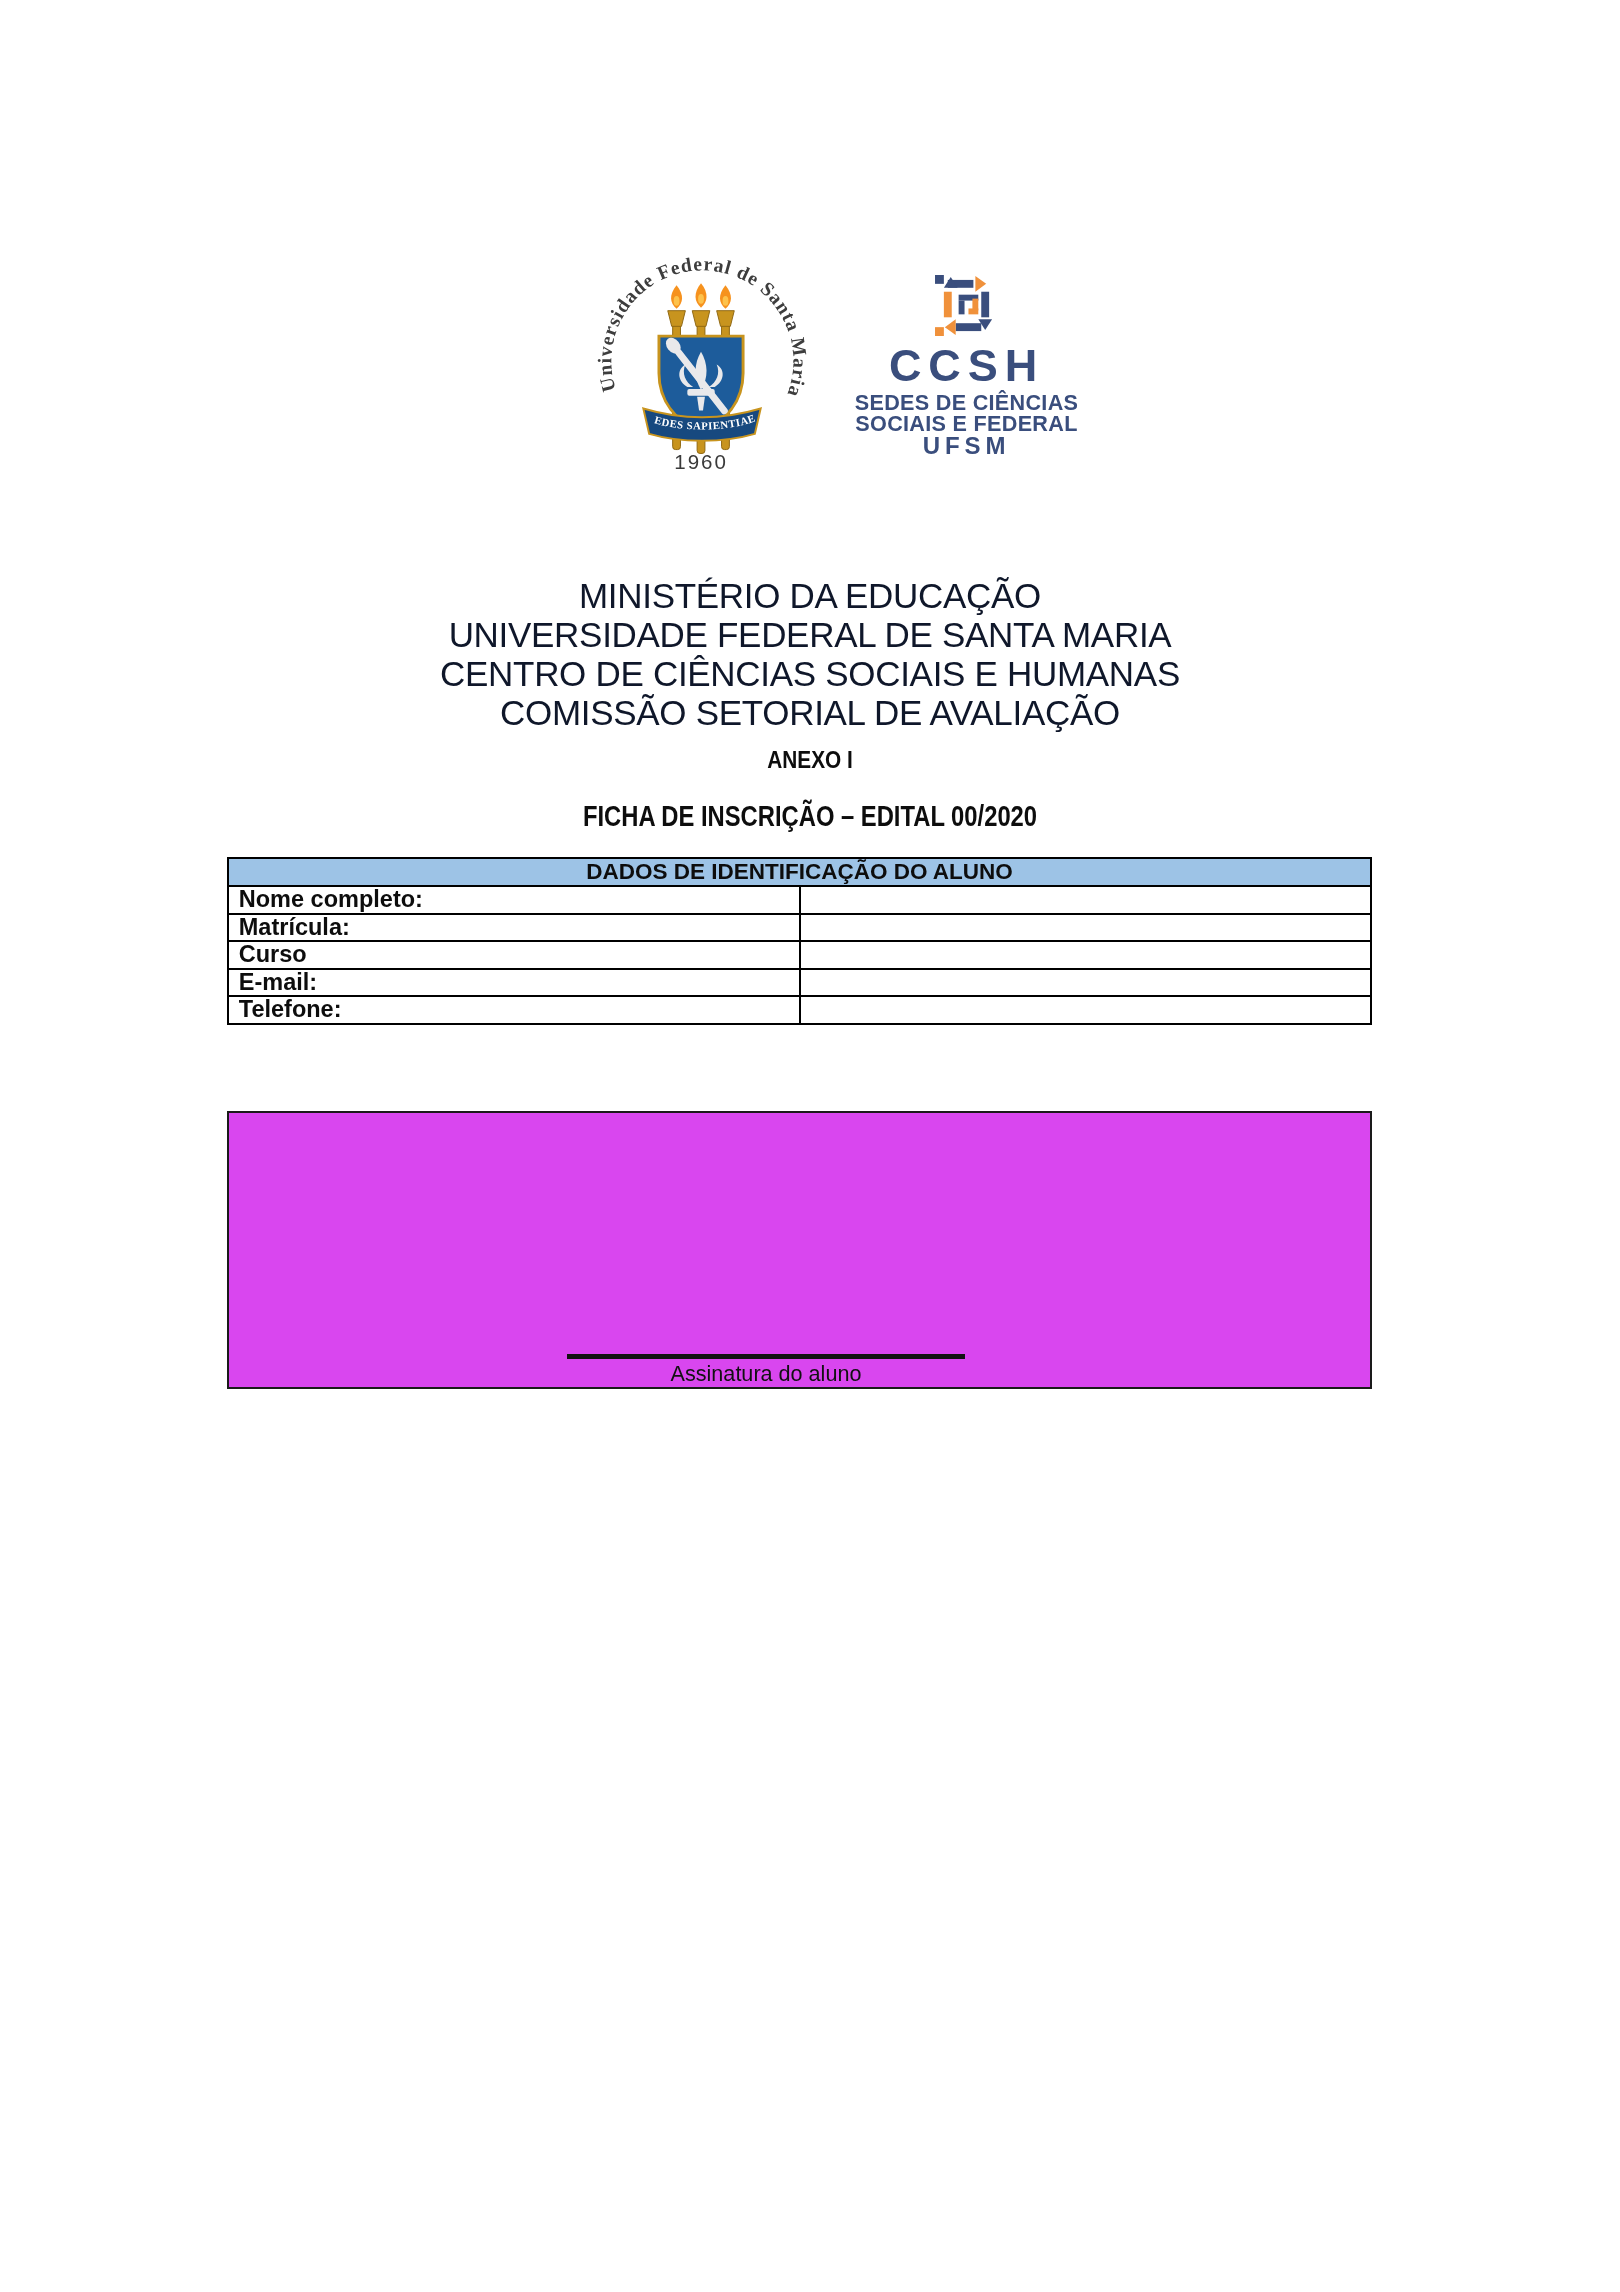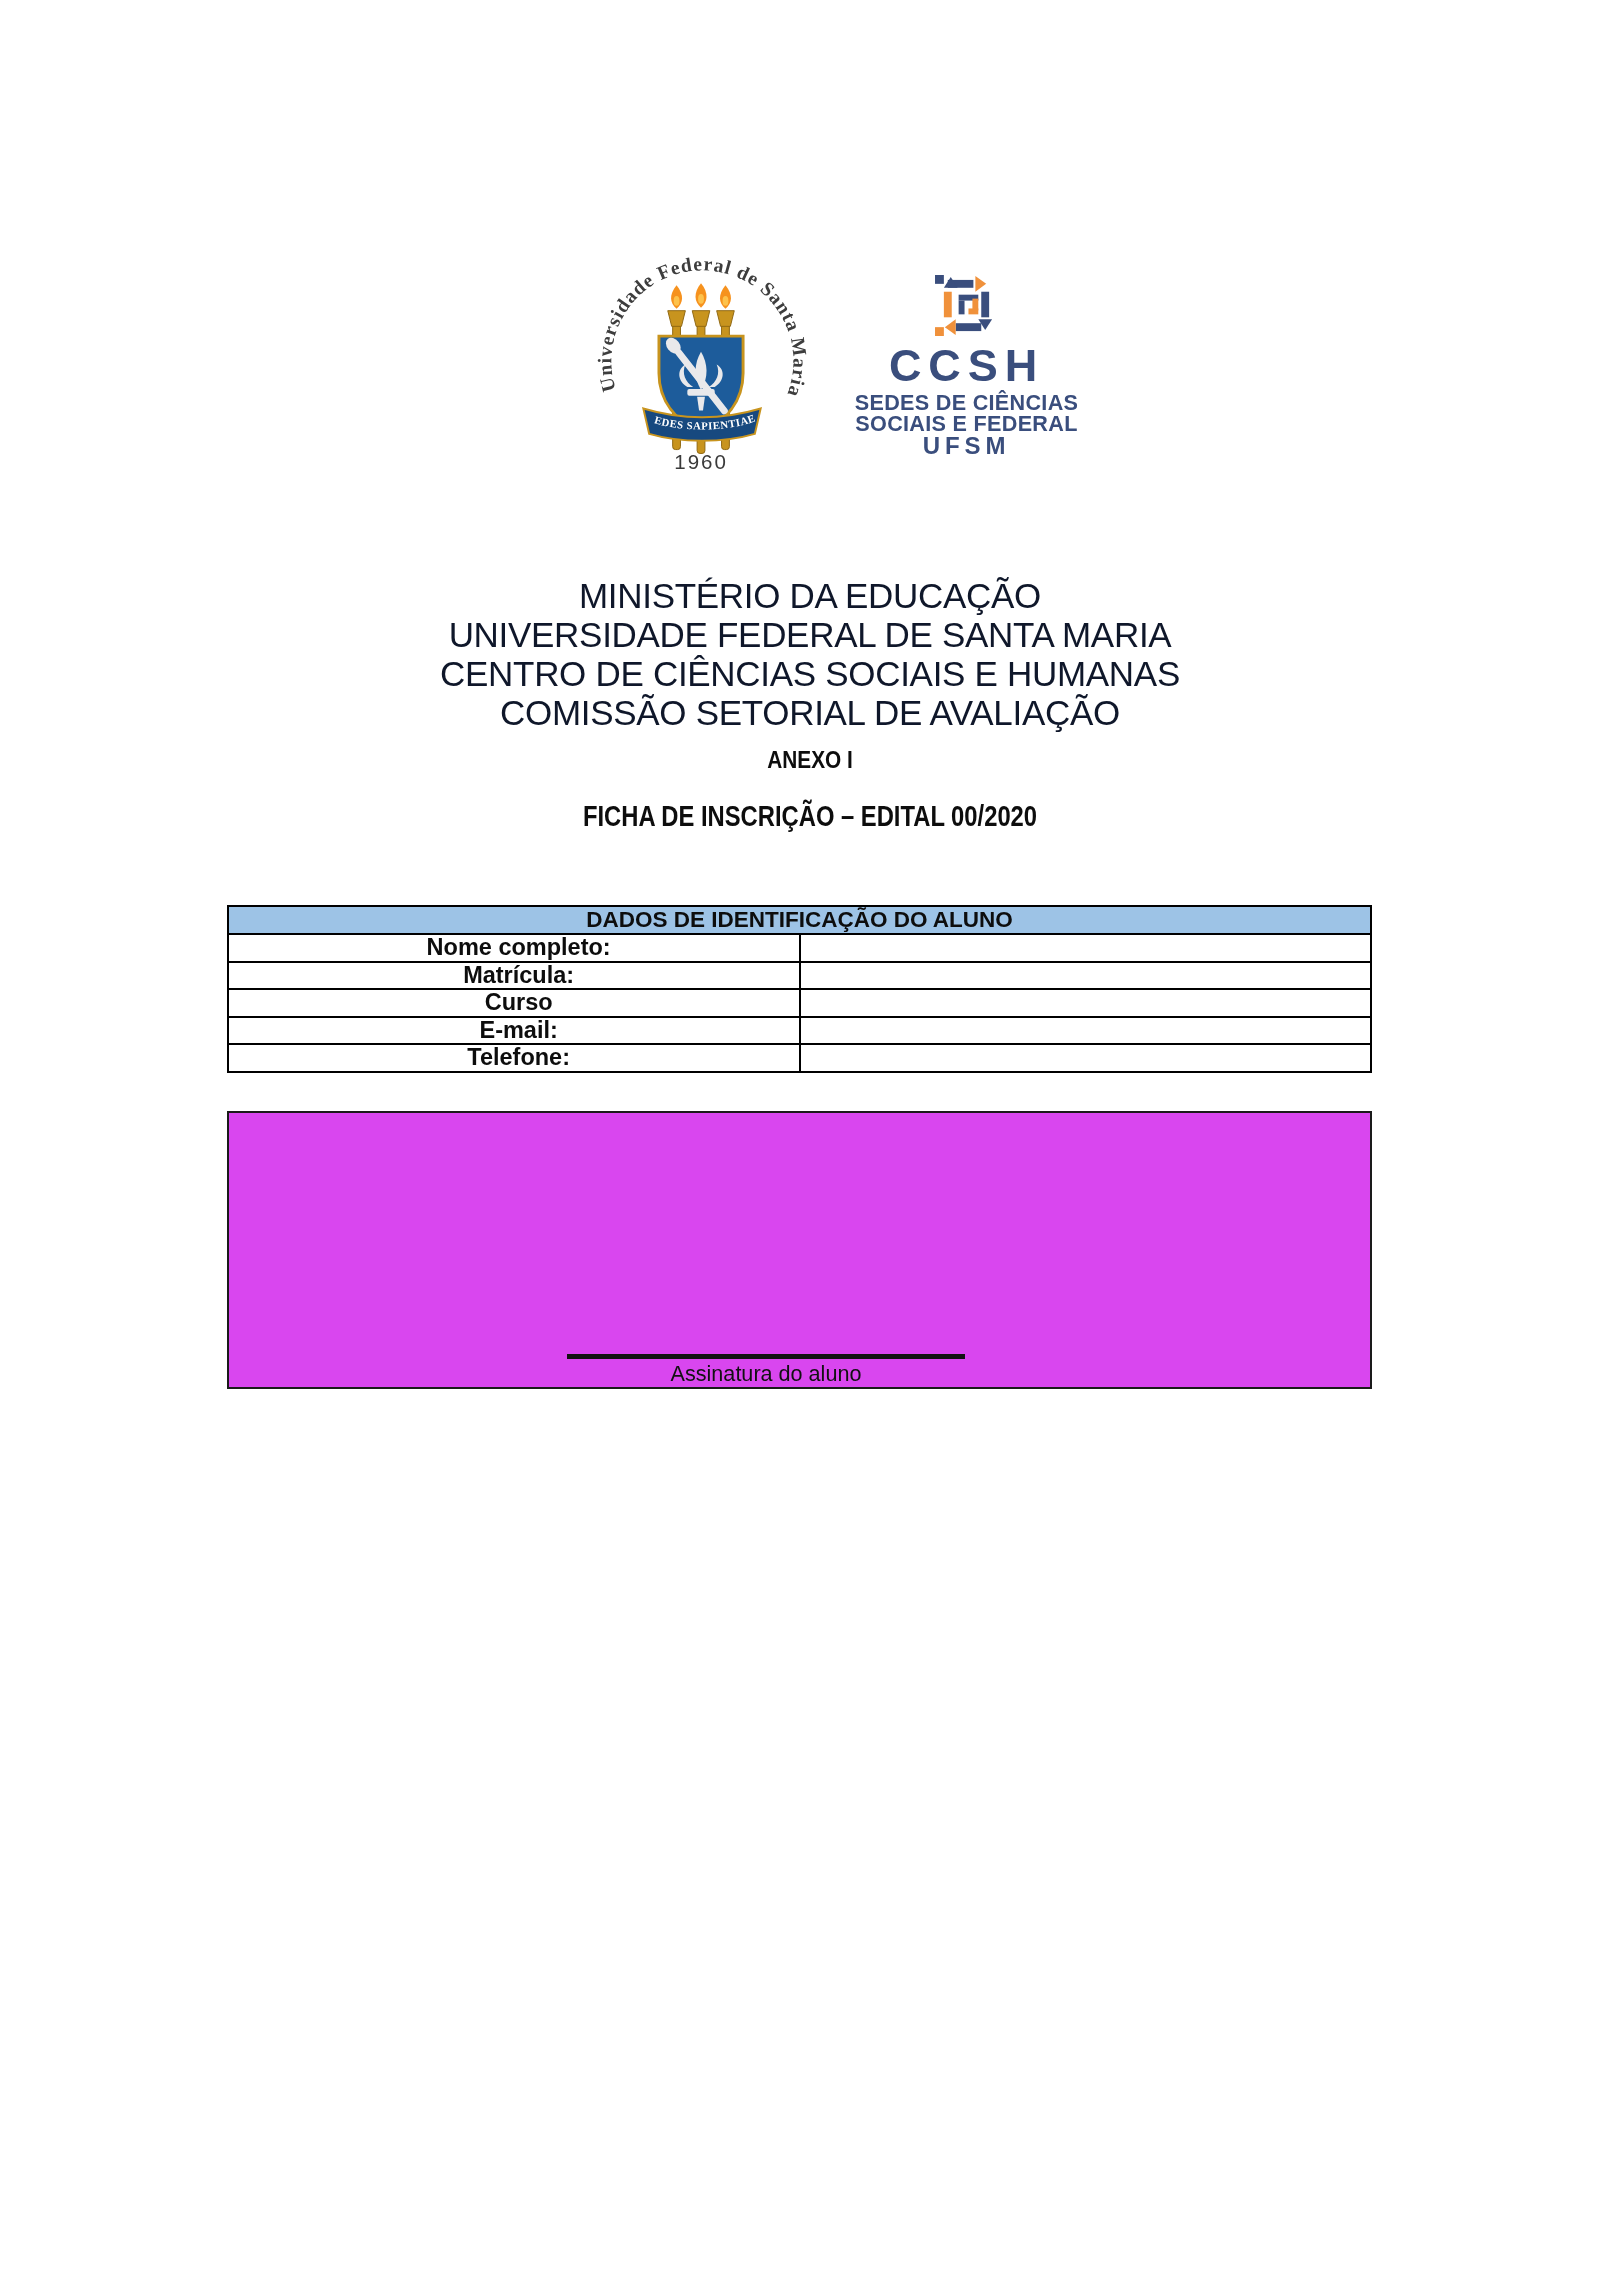--- a/index.html
+++ b/index.html
@@ -24,25 +24,25 @@
   
   .header-block { position: absolute; left: 0; width: 100%; top: 576px; text-align: center;
                   font-size: 35px; line-height: 39px; letter-spacing: -0.3px; color: #0f172a; }
   .annex-label { position: absolute; left: 0; width: 100%; top: 746px; text-align: center;
                  font-weight: bold; font-size: 24.5px; transform: scaleX(0.85); }
   .form-title  { position: absolute; left: 0; width: 100%; top: 800px; text-align: center;
                  font-weight: bold; font-size: 29px; transform: scaleX(0.82); }
 
   
   .id-table { position: absolute; left: 227px; top: 857px; width: 1145px;
-              border-collapse: collapse; table-layout: fixed; border: 2.9px solid #000; margin-top: 48px; }
+              border-collapse: collapse; table-layout: fixed; border: 2.9px solid #000; }
   .id-table th, .id-table td { border: 2px solid #000; padding: 0; vertical-align: middle; }
   .id-table thead th { background: #9DC3E6; height: 25.5px; font-size: 22.5px; font-weight: bold; text-align: center; }
   .id-table td.lbl { width: 290px; font-weight: bold; font-size: 23.5px; line-height: 25.5px;
-                     height: 25.5px; padding-left: 9.8px; text-align: center; }
+                     height: 25.5px; padding-left: 9.8px; text-align: left; }
   .id-table td.val { background: #ffffff; }
 
   
   .sig-box { position: absolute; left: 227px; top: 1111px; width: 1145px; height: 278px;
              border: 2.9px solid #1a1a1a; box-sizing: border-box; background: #d946ef; }
   .sig-line { position: absolute; left: 338px; top: 241px; width: 398px; height: 4.9px; background: #111; }
   .sig-caption { position: absolute; left: 338px; top: 248px; width: 398px; text-align: center;
                  font-size: 21.6px; color: #111; }
 </style>
 </head>

